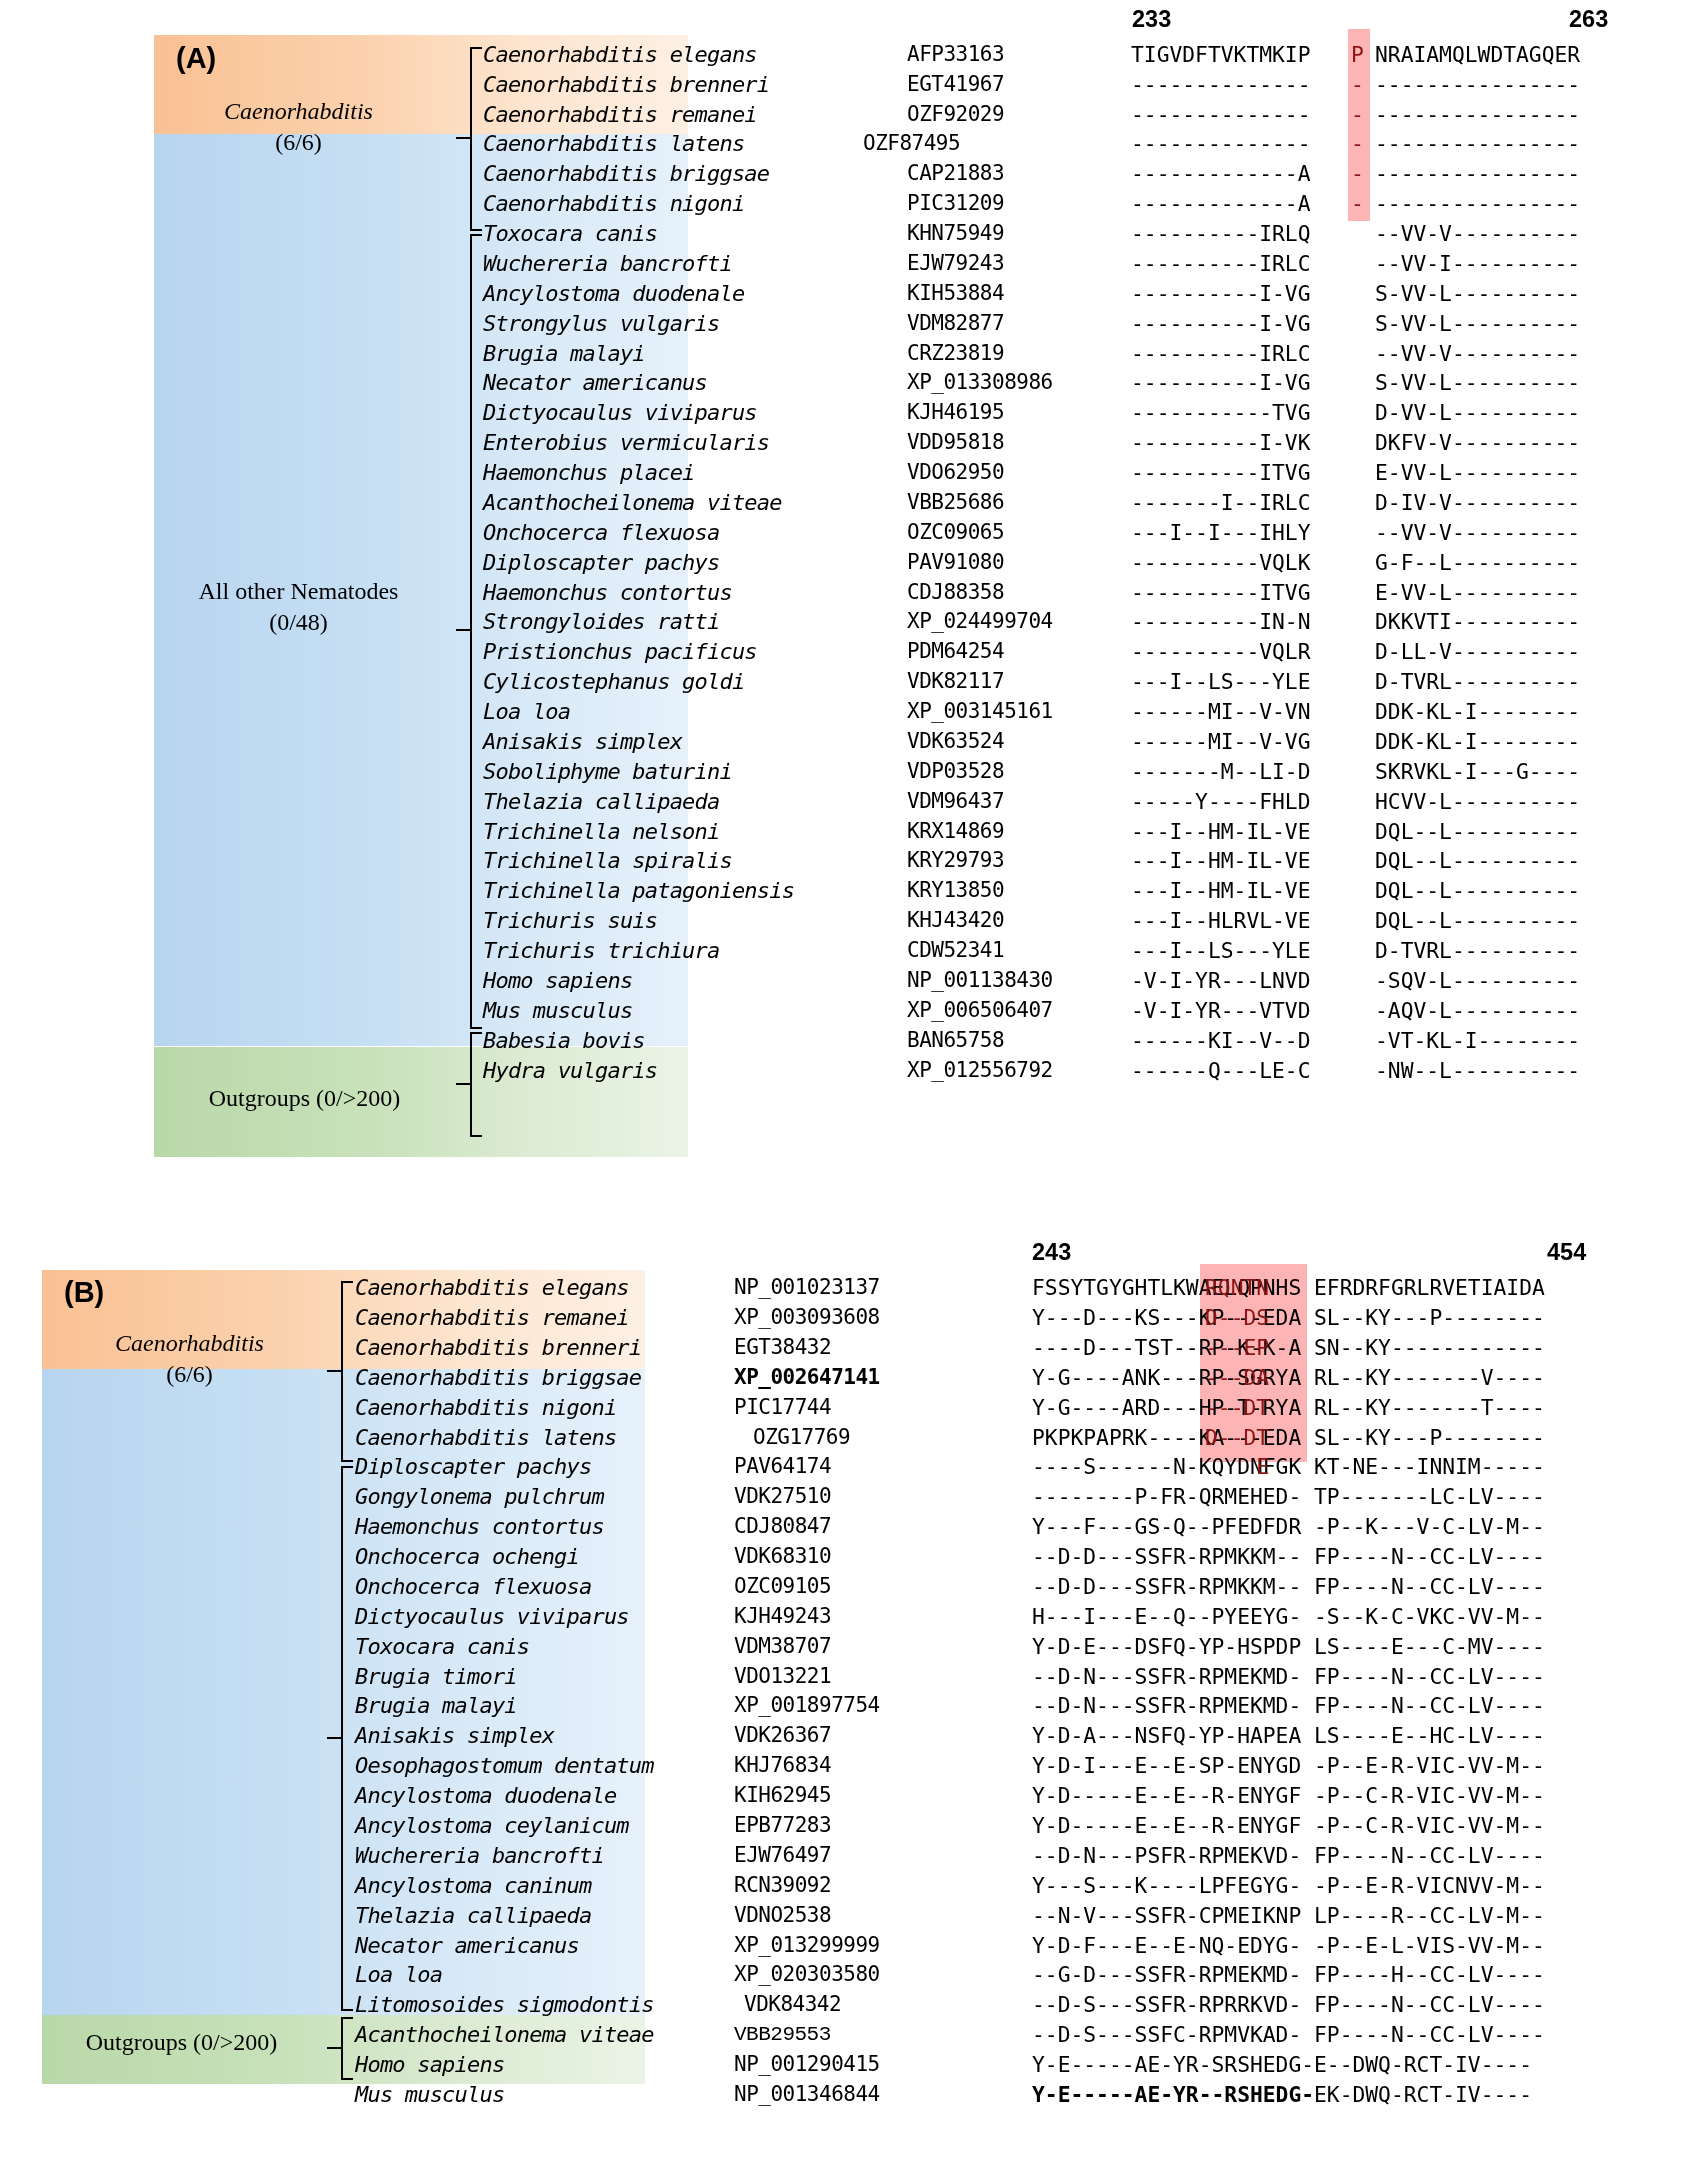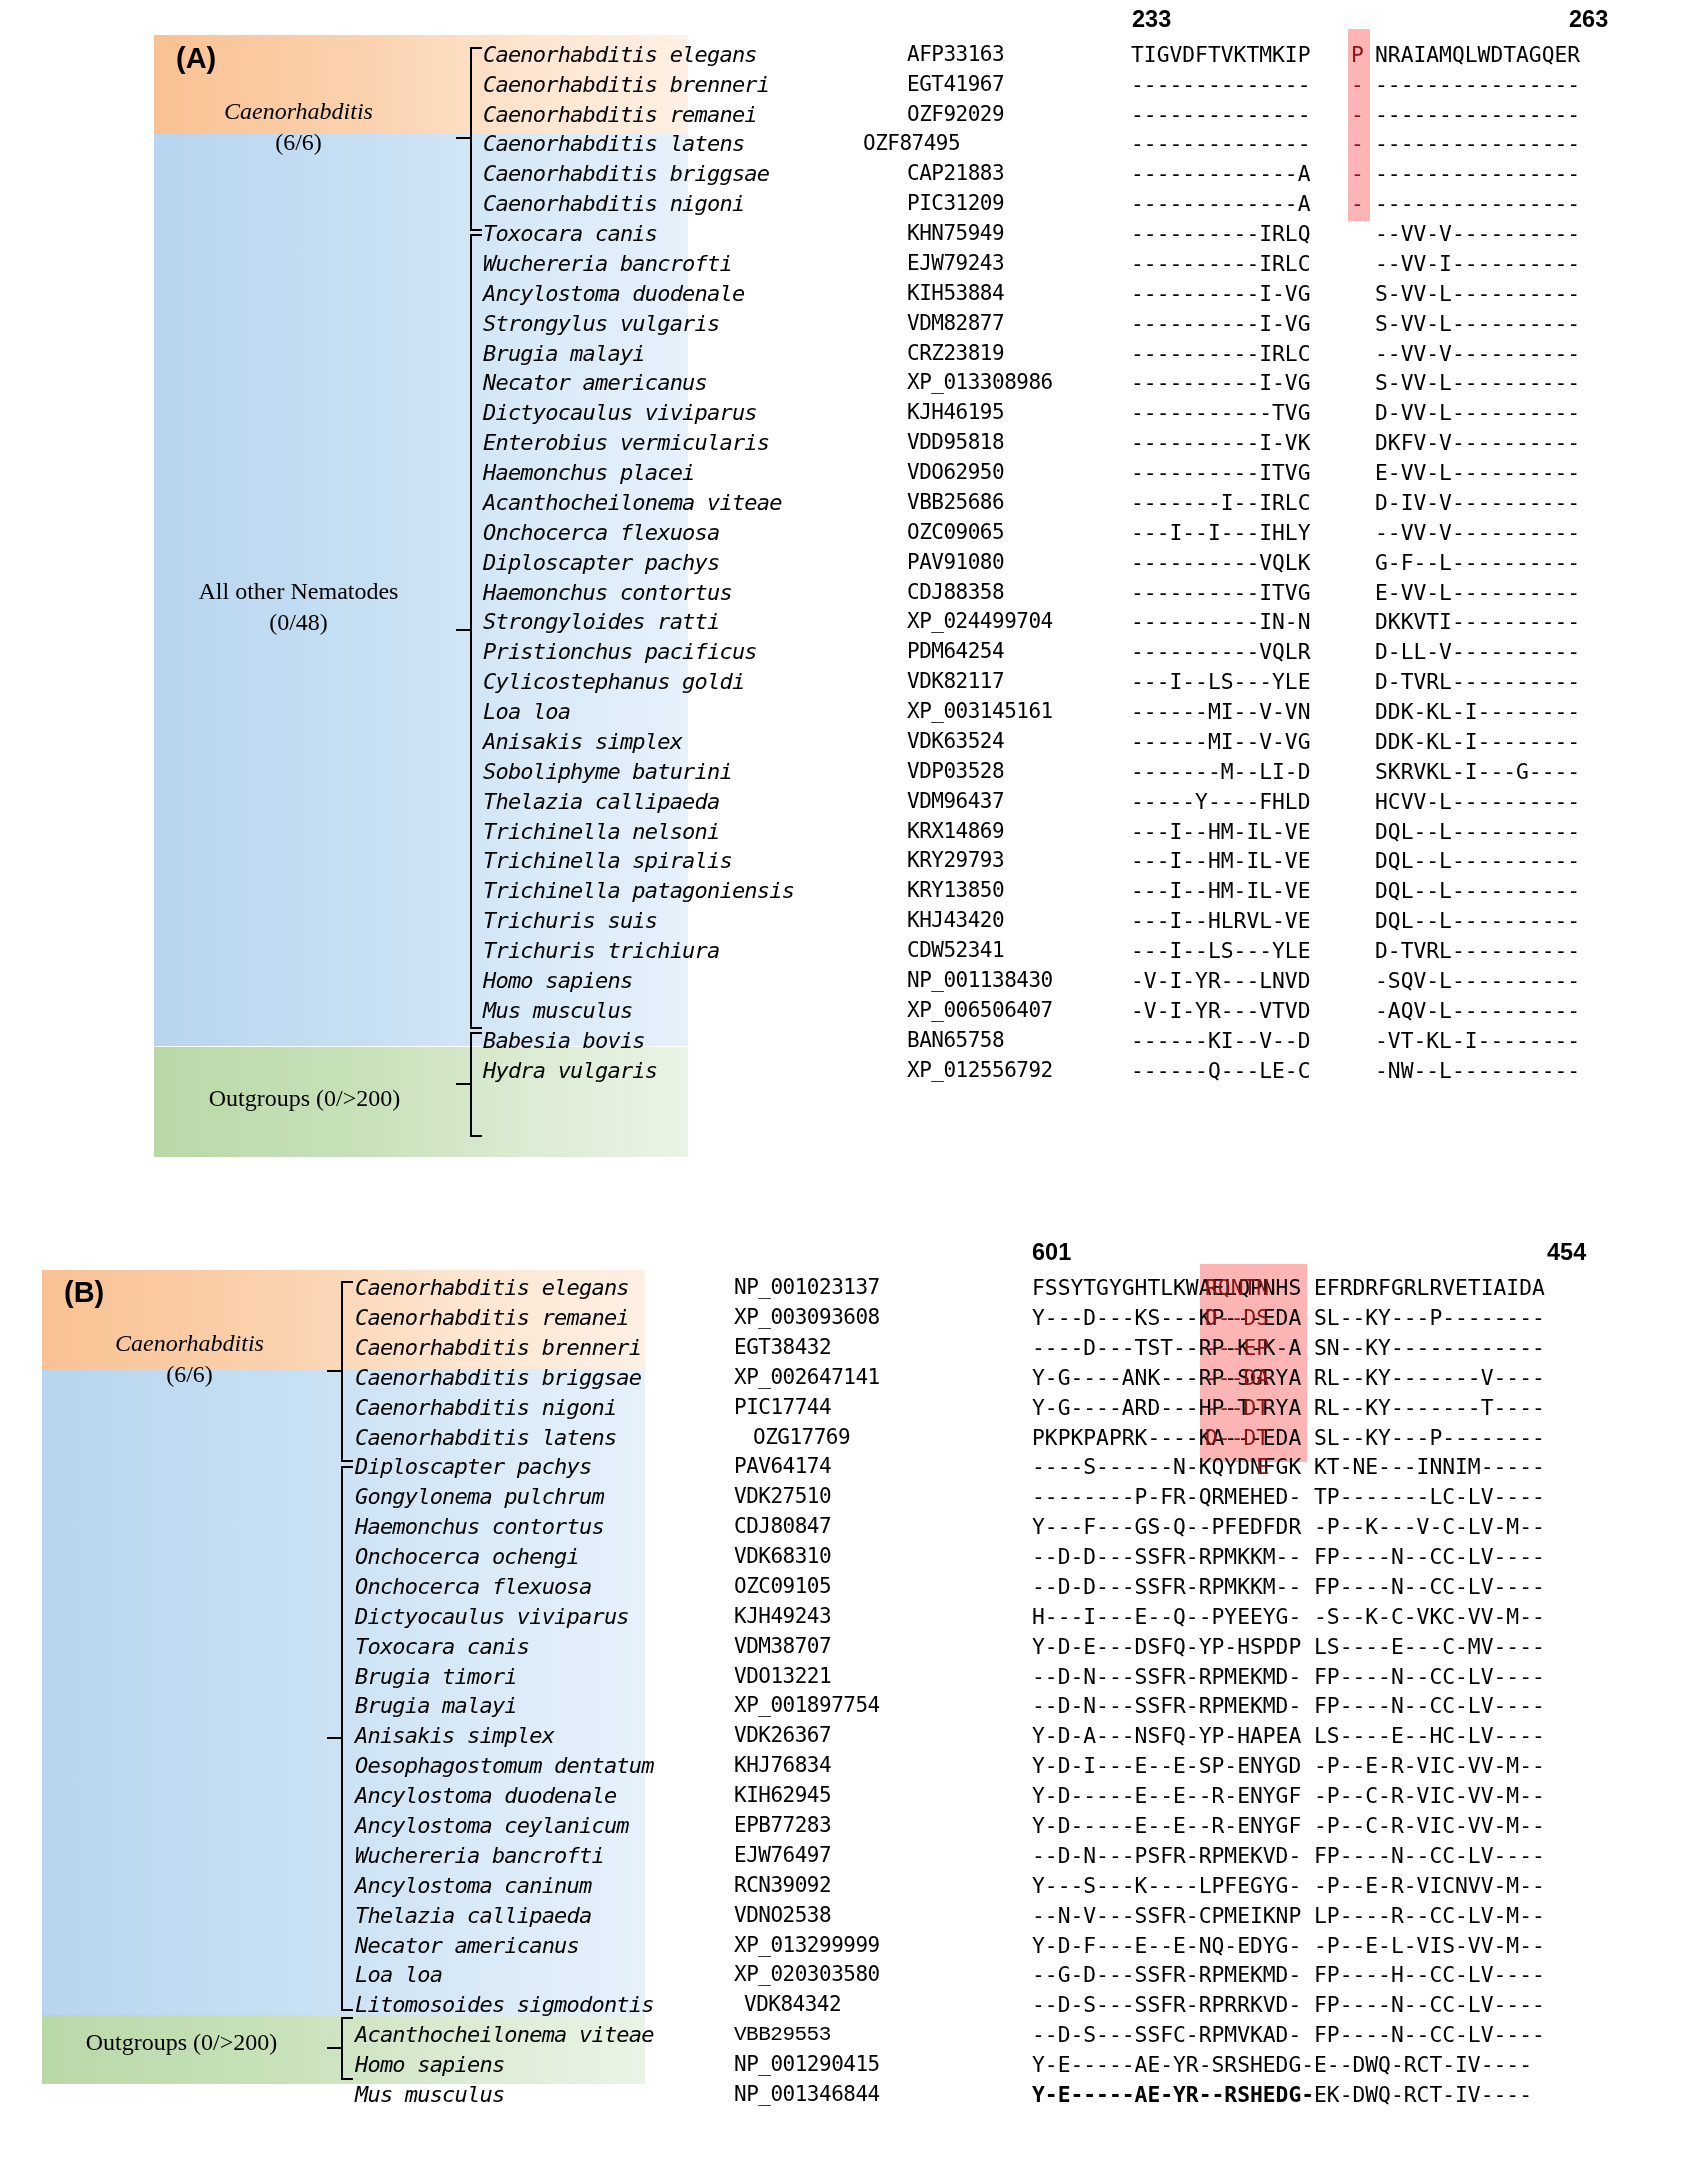--- a/index.html
+++ b/index.html
@@ -369,21 +369,21 @@
     <div class="tick" style="bottom:0;"></div>
     <div class="stub" style="top:271px;"></div>
   </div>
   <div class="bracket" style="left:341px;top:854px;height:63px;">
     <div class="spine"></div>
     <div class="tick" style="top:0;"></div>
     <div class="tick" style="bottom:0;"></div>
     <div class="stub" style="top:30px;"></div>
   </div>
 
-  <div class="coordnum" style="left:1032px;top:76px;">601</div>
+  <div class="coordnum" style="left:1032px;top:76px;">243</div>
   <div class="coordnum" style="left:1547px;top:76px;">454</div>
 
   <div id="rows-b">
       <div class="row" style="top: 114px;">
         <div class="sp" style="left: 355px;">Caenorhabditis elegans</div>
         <div class="acc" style="left: 734px;">NP_001023137</div>
         <div class="seq" style="left: 1032px;">FSSYTGYGHTLKWAELQPNHS</div>
         <div class="seq seq-hl" style="left: 1205px;">RQNTN</div>
         <div class="seq" style="left: 1314px;">EFRDRFGRLRVETIAIDA</div>
       </div>
@@ -396,21 +396,21 @@
       </div>
       <div class="row" style="top: 174px;">
         <div class="sp" style="left: 355px;">Caenorhabditis brenneri</div>
         <div class="acc" style="left: 734px;">EGT38432</div>
         <div class="seq" style="left: 1032px;">----D---TST--RP-K-K-A</div>
         <div class="seq seq-hl" style="left: 1205px;">---EP</div>
         <div class="seq" style="left: 1314px;">SN--KY------------</div>
       </div>
       <div class="row" style="top: 204px;">
         <div class="sp" style="left: 355px;">Caenorhabditis briggsae</div>
-        <div class="acc" style="left: 734px;">XP_002647141</div>
+        <div class="acc" style="left: 734px; font-weight: bold;">XP_002647141</div>
         <div class="seq" style="left: 1032px;">Y-G----ANK---RP-SGRYA</div>
         <div class="seq seq-hl" style="left: 1205px;">---DA</div>
         <div class="seq" style="left: 1314px;">RL--KY-------V----</div>
       </div>
       <div class="row" style="top: 234px;">
         <div class="sp" style="left: 355px;">Caenorhabditis nigoni</div>
         <div class="acc" style="left: 734px;">PIC17744</div>
         <div class="seq" style="left: 1032px;">Y-G----ARD---HP-T-RYA</div>
         <div class="seq seq-hl" style="left: 1205px;">---DT</div>
         <div class="seq" style="left: 1314px;">RL--KY-------T----</div>

